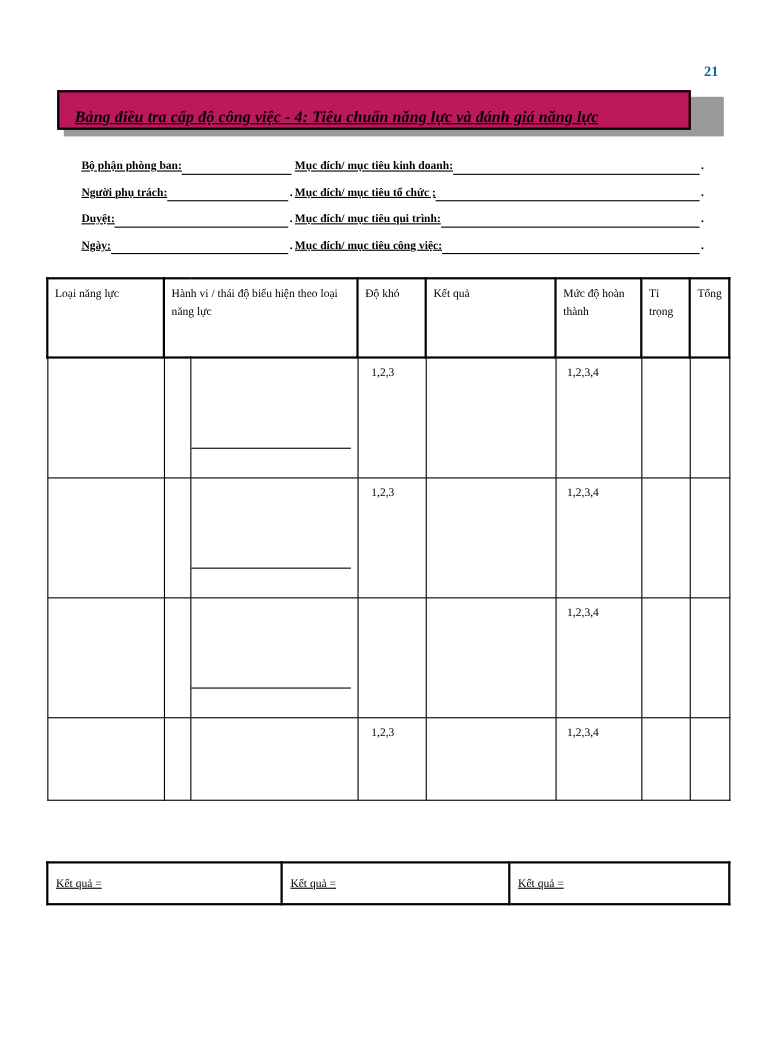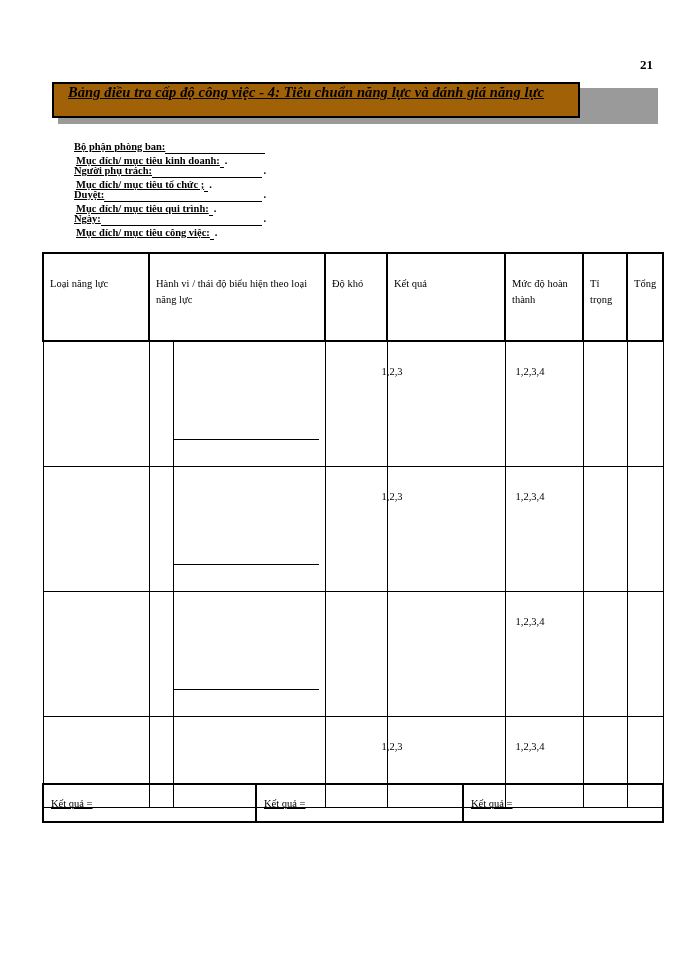--- a/index.html
+++ b/index.html
@@ -17,21 +17,21 @@
   }
 
   
   #page-number {
     position: absolute;
     top: 58px;
     left: 640px;
     font-family: "Liberation Serif", serif;
     font-size: 13px;
     font-weight: bold;
-    color: #000000;
+    color: #0369a1;
     line-height: 1;
   }
 
   
   #title-banner {
     position: absolute;
     left: 52px;
     top: 82px;
     width: 600px;
     height: 36px;
@@ -41,27 +41,27 @@
     left: 6px;
     top: 6px;
     width: 600px;
     height: 36px;
     background: #9a9a9a;
   }
   #title-banner .box {
     position: absolute;
     left: 0;
     top: 0;
-    width: 528px;
+    width: 576px;
     height: 36px;
-    background: #a16207;
+    background: #be185d;
     border: 2px solid #000000;
     box-sizing: border-box;
     display: flex;
-    align-items: flex-start;
+    align-items: flex-end;
   }
   #title-banner .title-text {
     font-family: "Liberation Serif", "DejaVu Serif", serif;
     font-style: italic;
     font-weight: bold;
     font-size: 14.5px;
     text-decoration: underline;
     padding-left: 14px;
     white-space: nowrap;
     letter-spacing: 0.1px;
@@ -69,23 +69,22 @@
 
   
   #form-fields {
     position: absolute;
     left: 74px;
     top: 140px;
     width: 566px;
   }
   .field-row {
     display: flex;
-    align-items: flex-start;
+    align-items: center;
     height: 24px;
-    flex-direction: column;
   }
   .field-col-left {
     width: 192px;
     display: flex;
     align-items: flex-end;
   }
   .field-col-right {
     flex: 1;
     display: flex;
     align-items: flex-end;
@@ -119,21 +118,21 @@
     left: 42px;
     top: 252px;
     width: 620px;
     border-collapse: collapse;
     table-layout: fixed;
   }
   #main-table td {
     border: 1.4px solid #000;
     vertical-align: top;
     font-size: 10.5px;
-    padding: 22px 6px 2px 6px;
+    padding: 6px 6px 2px 6px;
     line-height: 16px;
   }
   #main-table .outer-frame {
     border-width: 2px;
   }
   .hdr-row td {
     height: 62px;
   }
   .hdr-text { display: block; }
 
@@ -146,21 +145,20 @@
   col.c-level   { width: 78px; }
   col.c-weight  { width: 44px; }
   col.c-score   { width: 36px; }
 
   .body-row td { height: 100px; }
   .body-row.r4 td { height: 66px; }
   .num-val {
     display: block;
     font-size: 10.5px;
     padding-left: 6px;
-    margin-left: 44px;
   }
   .num-val-lvl {
     display: block;
     font-size: 10.5px;
     padding-left: 4px;
   }
 
   
   .behav-cell {
     position: relative;

